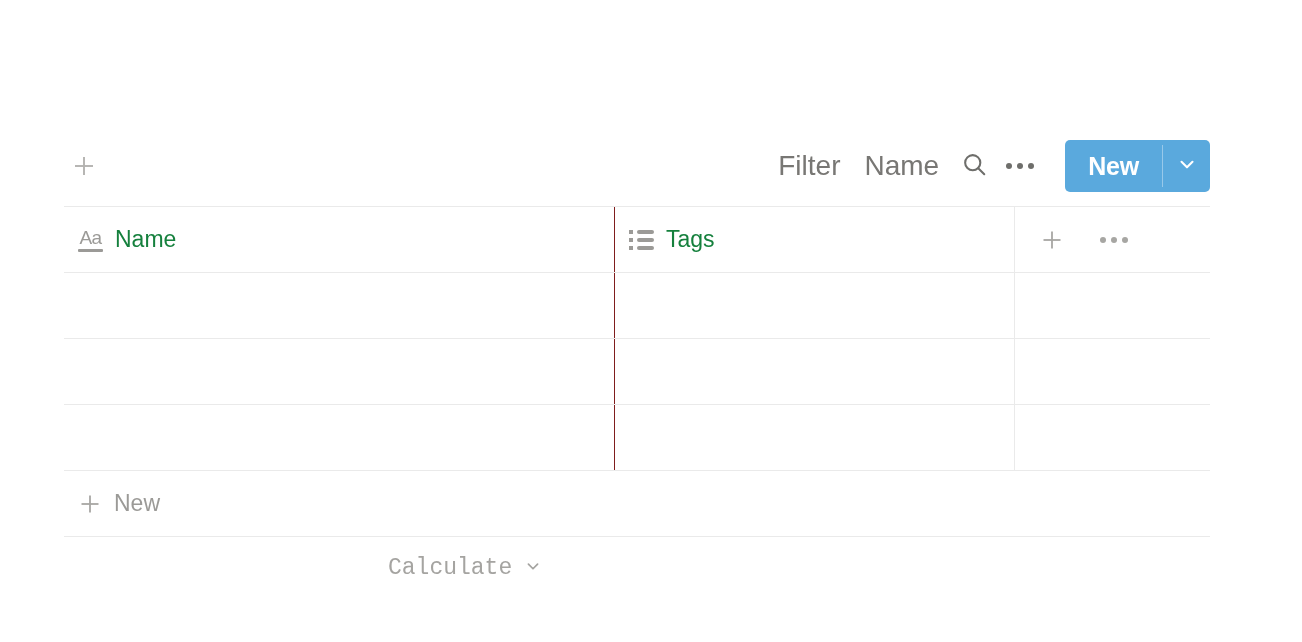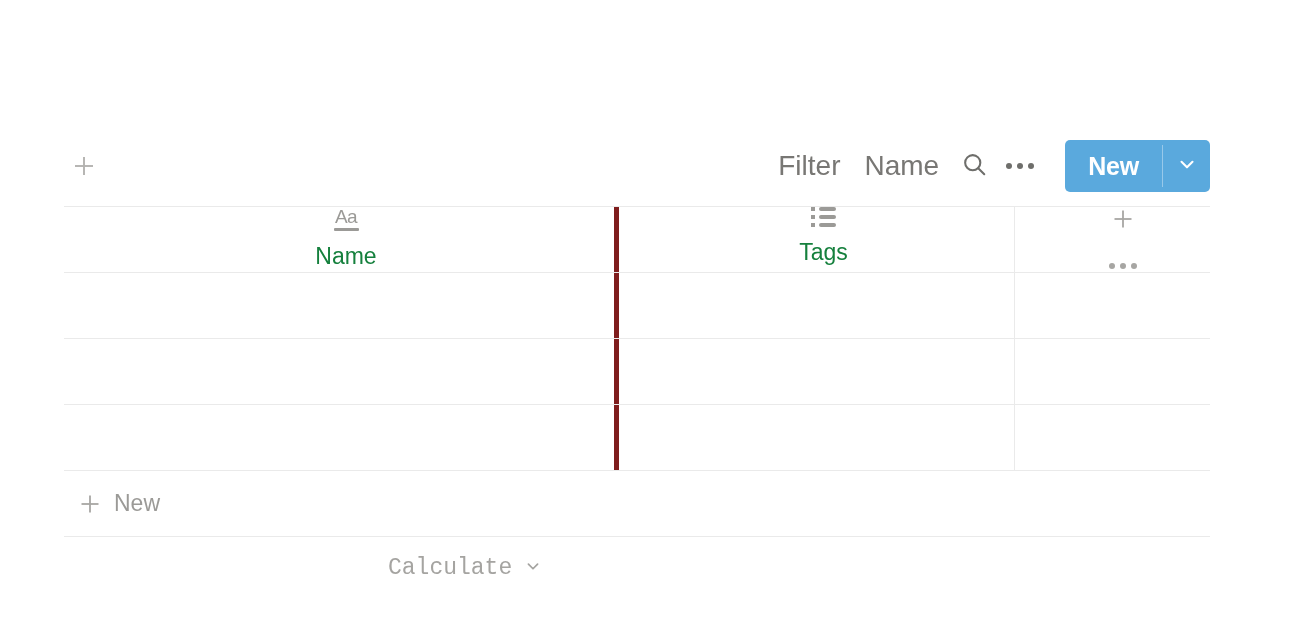--- a/index.html
+++ b/index.html
@@ -84,23 +84,23 @@
 
   
   .table {
     position: absolute;
     left: 64px; top: 206px;
     width: 1146px;
   }
   .t-row { display: flex; position: relative; }
   .t-head { height: 67px; border-top: 1px solid #eaeaea; border-bottom: 1px solid #eaeaea; }
   .t-body-row { height: 66px; border-bottom: 1px solid #eaeaea; }
-  .cell { display: flex; align-items: center; position: relative; flex-direction: column; }
+  .cell { display: flex; align-items: center; position: relative; }
   .cell.c-name { width: 550px; padding-left: 14px; gap: 12px; }
-  .cell.c-tags { width: 400px; padding-left: 14px; gap: 12px; border-left: 5px solid #7f1d1d; }
+  .cell.c-tags { width: 400px; padding-left: 14px; gap: 12px; border-left: 1px solid #7f1d1d; }
   .cell.c-actions { flex: 1; border-left: 1px solid #eaeaea; display: flex; align-items: center; gap: 28px; padding-left: 20px; }
   .col-label { font-size: 23px; color: #15803d; white-space: nowrap; }
 
   .aa-icon {
     display: inline-flex; flex-direction: column; align-items: center;
     line-height: 1;
   }
   .aa-icon .aa-text { font-size: 19px; color: #9b9a97; letter-spacing: -0.5px; line-height: 19px; }
   .aa-icon .aa-bar { width: 25px; height: 3px; background: #9b9a97; margin-top: 2px; border-radius: 1px; }
 

